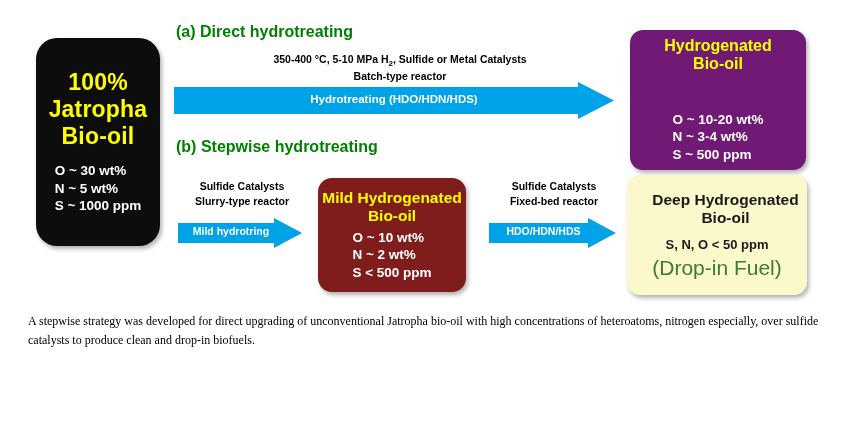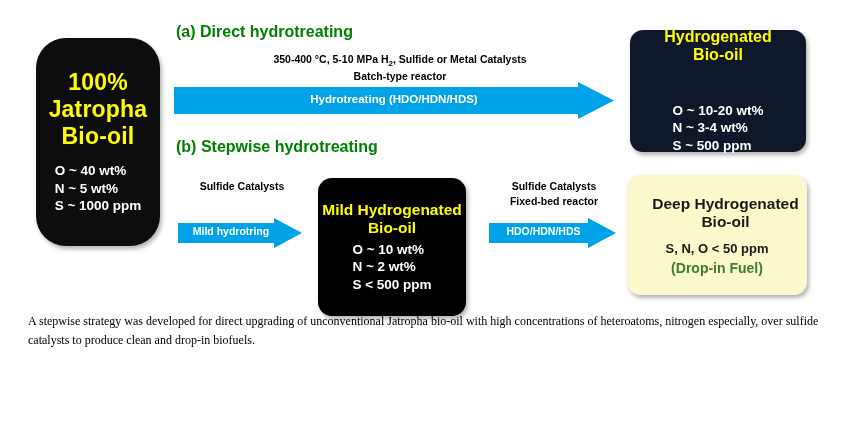--- a/index.html
+++ b/index.html
@@ -41,56 +41,56 @@
     font-weight: bold;
     line-height: 1.30;
     text-align: left;
   }
 
   
   #feed-box {
     left: 36px; top: 38px;
     width: 124px; height: 208px;
     background: #0d0d0d;
-    border-radius: 30px;
+    border-radius: 21px;
   }
   #feed-box .title {
     color: #ffff00;
     font-size: 23px;
     letter-spacing: .2px;
   }
   #feed-box .specs {
     color: #ffffff;
     font-size: 13.5px;
     margin-top: 13px;
   }
 
   
   #direct-product-box {
     left: 630px; top: 30px;
-    width: 176px; height: 122px;
-    background: #0f172a;
+    width: 176px; height: 140px;
+    background: #701a75;
     border-radius: 13px;
     gap: 33px;
   }
   #direct-product-box .title {
     color: #ffff00;
     font-size: 16px;
   }
   #direct-product-box .specs {
     color: #ffffff;
     font-size: 13.5px;
     margin-top: 4px;
   }
 
   
   #mild-product-box {
     left: 318px; top: 178px;
-    width: 148px; height: 138px;
-    background: #000000;
+    width: 148px; height: 114px;
+    background: #7f1d1d;
     border-radius: 14px;
   }
   #mild-product-box .title {
     color: #ffff00;
     font-size: 15.5px;
   }
   #mild-product-box .specs {
     color: #ffffff;
     font-size: 13.5px;
     margin-top: 4px;
@@ -109,22 +109,22 @@
     margin-left: 17px;
   }
   #deep-product-box .specs {
     color: #1a1a1a;
     font-size: 13px;
     text-align: right;
     margin-top: 10px;
   }
   #deep-product-box .dropin {
     color: #3f7a32;
-    font-size: 14px;
-    font-weight: bold;
+    font-size: 21px;
+    font-weight: normal;
     margin-top: 3px;
     line-height: 1.05;
   }
 
   
   .section-heading {
     position: absolute;
     color: #008000;
     font-weight: bold;
     font-size: 16px;
@@ -201,21 +201,21 @@
 
 <div id="graphic">
 
   <div class="box" id="feed-box">
     <div class="title">
       <div>100%</div>
       <div>Jatropha</div>
       <div>Bio-oil</div>
     </div>
     <div class="specs">
-      <div>O ~ 40 wt%</div>
+      <div>O ~ 30 wt%</div>
       <div>N ~ 5 wt%</div>
       <div>S ~ 1000 ppm</div>
     </div>
   </div>
 
   <div class="section-heading" id="heading-a">(a) Direct hydrotreating</div>
 
   <div class="conditions" id="direct-conditions">
     <div><span>350-400 °C, 5-10 MPa H</span><sub>2</sub><span>, Sulfide or Metal Catalysts</span></div>
     <div>Batch-type reactor</div>
@@ -237,20 +237,21 @@
       <div>O ~ 10-20 wt%</div>
       <div>N ~ 3-4 wt%</div>
       <div>S  ~ 500 ppm</div>
     </div>
   </div>
 
   <div class="section-heading" id="heading-b">(b) Stepwise hydrotreating</div>
 
   <div class="conditions" id="mild-conditions">
     <div>Sulfide Catalysts</div>
+    <div>Slurry-type reactor</div>
   </div>
 
   <div class="arrow" id="mild-arrow">
     <svg width="124" height="30" viewBox="0 0 124 30">
       <polygon points="0,5 96,5 96,0 124,15 96,30 96,25 0,25" fill="#00a2e8"></polygon>
     </svg>
     <div class="arrow-label">Mild hydrotring</div>
   </div>
 
   <div class="box" id="mild-product-box">

